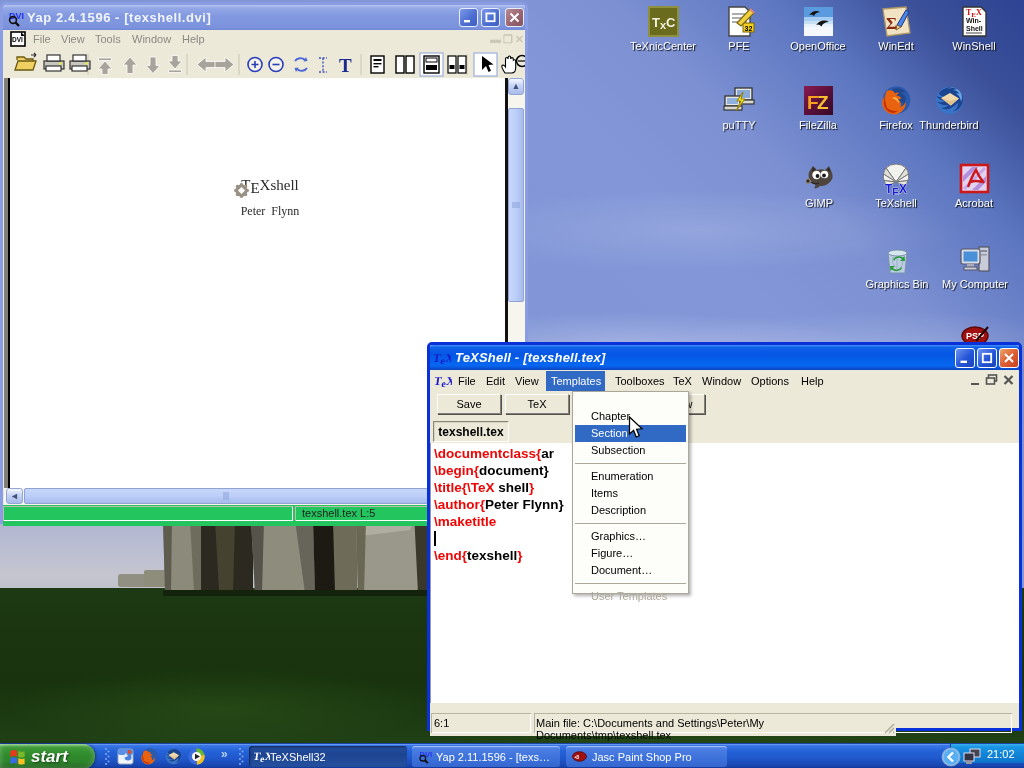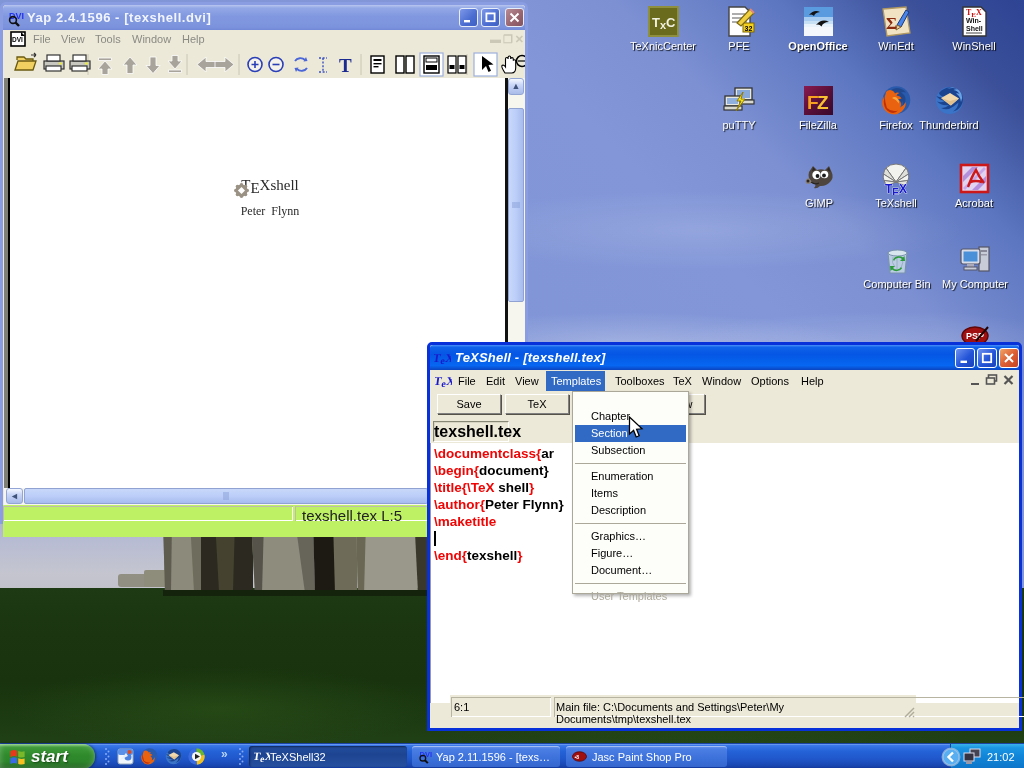--- a/index.html
+++ b/index.html
@@ -41,54 +41,54 @@
   border:3px solid #8a9de2; border-radius:6px 6px 0 0; }
 #yap .titlebar { background:linear-gradient(180deg,#b8c6ef 0%, #93a8e6 12%, #8198e0 45%, #7e96de 75%, #7a90dc 92%, #7088d6 100%); height:25px; border-radius:4px 4px 0 0; color:#f2f5fc; }
 #yap .tbtn { border:1px solid #e8edfa; }
 #yapmenu { position:absolute; left:0; top:25px; width:100%; height:19px; background:#ece9d8; font-size:11px; color:#8a8a84; }
 #yapmenu span.mi { position:absolute; top:3px; }
 #yaptools { position:absolute; left:0; top:44px; width:100%; height:31px; background:#ece9d8; }
 #yapview { position:absolute; left:1px; top:73px; width:504px; height:410px; background:#7f7f76; }
 #yappage { position:absolute; left:4px; top:0; width:500px; height:410px; background:#fff; border-left:2px solid #000; border-right:3px solid #111; }
 #yapvsb { position:absolute; left:505px; top:73px; width:17px; height:410px; background:#f6f5ee; }
 #yaphsb { position:absolute; left:1px; top:483px; width:504px; height:17px; background:#f6f5ee; }
-#yapstatus { position:absolute; left:0; top:500px; width:100%; height:32px; background:#bef264; font-size:15px; color:#222; }
+#yapstatus { position:absolute; left:0; top:500px; width:100%; height:21px; background:#22c55e; font-size:11px; color:#222; }
 
 .sbbtn { position:absolute; background:linear-gradient(180deg,#f6f9ff,#cdd9f7 35%,#bbcaf2 65%,#a9bce8); border:1px solid #93a5d5; border-radius:3px; color:#40537a; font-size:9px; text-align:center; }
 .sbthumb { position:absolute; background:linear-gradient(90deg,#c8d8fa,#bccef8 50%,#a7bcee); border:1px solid #90a2d2; border-radius:2px; }
 .sbthumbh { position:absolute; background:linear-gradient(180deg,#c8d8fa,#bccef8 50%,#a7bcee); border:1px solid #90a2d2; border-radius:2px; }
 
 #texshell { left:427px; top:342px; width:595px; height:389px; background:#ece9d8;
   border:3px solid #0831d9; border-radius:5px 5px 0 0; }
 #texshell .titlebar { background:linear-gradient(180deg,#4a90f8 0%, #0f62ea 9%, #0556e4 38%, #0560ea 62%, #0767f2 82%, #0a44c0 100%); height:25px; border-radius:3px 3px 0 0; }
 #tsmenu { position:absolute; left:0; top:26px; width:589px; height:21px; background:#ece9d8; font-size:11px; color:#000; }
 #tsmenu .mi { position:absolute; top:4px; }
 #tstools { position:absolute; left:0; top:47px; width:589px; height:26px; background:#ece9d8; }
 .tsbtn { position:absolute; top:2px; height:20px; background:#ece9d8; border-top:1px solid #fff; border-left:1px solid #fff; border-right:1px solid #808080; border-bottom:1px solid #808080; box-shadow:1px 1px 0 #55524a; font-size:11px; text-align:center; line-height:18px; }
 #tstabs { position:absolute; left:0; top:73px; width:589px; height:25px; }
-#tstab { position:absolute; left:3px; top:3px; width:76px; height:21px; background:#ece9d8; border-top:1px solid #887; border-left:1px solid #887; border-right:1px solid #fff; border-bottom:1px solid #fff; box-shadow:inset 1px 1px 0 #d8d4c4; font-size:16px; font-weight:bold; text-align:center; line-height:20px; }
+#tstab { position:absolute; left:3px; top:3px; width:76px; height:21px; background:#ece9d8; border-top:1px solid #887; border-left:1px solid #887; border-right:1px solid #fff; border-bottom:1px solid #fff; box-shadow:inset 1px 1px 0 #d8d4c4; font-size:12px; font-weight:bold; text-align:center; line-height:20px; }
 #tsedit { position:absolute; left:0; top:98px; width:589px; height:260px; background:#fff; border-left:1px solid #9a96a8; padding:2px 0 0 3px; font-size:13.5px; font-weight:bold; line-height:17px; white-space:pre; font-family:"Liberation Sans",sans-serif; }
-#tsstatus { position:absolute; left:0; top:350px; width:466px; height:25px; background:#ece9d8; font-size:11px;margin-left:20px; }
+#tsstatus { position:absolute; left:0; top:366px; width:466px; height:25px; background:#ece9d8; font-size:11px; }
 .red { color:#f00404; } .blk { color:#000; }
 
 #tmenu { position:absolute; left:572px; top:391px; width:117px; height:203px; background:#fdfdfa; border:1px solid #aca899; box-shadow:2px 2px 3px rgba(0,0,0,0.3); font-size:11px; color:#000; z-index:50; padding-top:16px; }
 #tmenu .mi { height:17px; line-height:17px; padding-left:18px; }
 #tmenu .sel { background:#316ac5; color:#fff; margin:0 2px; padding-left:16px; }
 #tmenu .sep { height:1px; background:#aca899; margin:4px 2px; }
 #tmenu .gray { color:#aca899; }
 
 #taskbar { position:absolute; left:0; top:743px; width:1024px; height:25px; border-top:1px solid #1c44a4;
   background:linear-gradient(180deg,#7aa5f4 0%, #3a77e8 6%, #2462d8 30%, #2058cc 60%, #1845ae 92%, #12389b 100%); }
 #startbtn { position:absolute; left:0; top:0; width:95px; height:25px; border-radius:0 12px 12px 0;
   background:linear-gradient(180deg,#8fce84 0%, #3c9a37 12%, #2f8a2c 45%, #2d852b 70%, #1e5f1d 100%);
   box-shadow:inset 0 0 6px rgba(255,255,255,0.3), 1px 0 3px rgba(0,0,0,0.4);
   color:#fff; font-size:17px; font-weight:bold; font-style:italic; display:flex; align-items:center; }
 .taskbtn { position:absolute; top:2px; height:21px; border-radius:3px; color:#fff; font-size:11px;
   display:flex; align-items:center; background:linear-gradient(180deg,#6a95ec 0%, #4a7ee4 15%, #3a6ed8 70%, #3566cd 100%); box-shadow:inset 0 1px 0 rgba(255,255,255,0.4); }
-#tray { position:absolute; right:0; top:0; width:74px; height:25px;
+#tray { position:absolute; right:0; top:0; width:74px; height:19px;
   background:linear-gradient(180deg,#3cb2ec 0%, #1a96e4 15%, #1185d8 50%, #0e78cc 90%, #0d70c4 100%);
   border-left:1px solid #0a4a9c; color:#fff; font-size:11px; display:flex; align-items:center;text-align:right; }
 </style>
 </head>
 <body>
 <div id="desk">
   <div id="sky"></div>
   <div id="photosky"></div>
   <div id="grass"></div>
   <svg id="stones" width="436" height="110" viewBox="0 0 436 110">
@@ -398,21 +398,21 @@
         <line x1="9" y1="13" x2="24" y2="13"></line>
         <line x1="9" y1="17" x2="24" y2="17"></line>
       </g>
       <rect x="20" y="18" width="11" height="9" fill="#f4d020" stroke="#806800"></rect>
       <text x="21.5" y="26" font-size="7" font-weight="bold" fill="#000" font-family="Liberation Sans">32</text>
       <path d="M14 18 L27 4 L31 8 L18 21 Z" fill="#f0d040" stroke="#7a6810" stroke-width="1.2"></path>
       <path d="M27 4 L31 8" stroke="#d88" stroke-width="2"></path>
     </svg>
   <div class="lbl">PFE</div>
 </div>
-<div class="dicon" style="left:780px; top:5px;font-weight:bold;">
+<div class="dicon" style="left:780px; top:5px;">
   <svg width="33" height="33" viewBox="0 0 33 33">
       <rect x="2" y="2" width="29" height="29" fill="#f4f8fc"></rect>
       <rect x="2" y="2" width="29" height="10" fill="#5a9ade"></rect>
       <rect x="2" y="12" width="29" height="4" fill="#a8cdf0"></rect>
       <rect x="2" y="16" width="29" height="3" fill="#c8e0f4"></rect>
       <rect x="2" y="19" width="29" height="3" fill="#e8f2fa"></rect>
       <path d="M7 10 q5 -6 11 -3 q-5 0.5 -6 4 q-2 -2.5 -5 -1 Z" fill="#111"></path>
       <path d="M14 20 q6 -7 13 -3 q-6 0 -7.5 4.5 q-2.5 -3 -5.5 -1.5 Z" fill="#111"></path>
     </svg>
   <div class="lbl">OpenOffice</div>
@@ -528,21 +528,21 @@
   <div class="lbl">Acrobat</div>
 </div>
 <div class="dicon" style="left:859px; top:243px;">
   <svg width="33" height="33" viewBox="0 0 33 33">
       <path d="M7 10 L26 10 L24 30 L9 30 Z" fill="#c2d4e4" stroke="#7a94ac" stroke-width="1.2" opacity="0.9"></path>
       <ellipse cx="16.5" cy="10" rx="9.5" ry="3" fill="#d8e6f0" stroke="#7a94ac"></ellipse>
       <path d="M12 14 q-2 6 2 10 M16 14 v12 M21 14 q2 6 -1 11" stroke="#9ab0c4" fill="none"></path>
       <path d="M13 18 a5 5 0 0 1 8 -2 l-2 2 l5 0 l-0.5 -5 l-1.5 1.5 a7 7 0 0 0 -10 2 Z" fill="#2a9a3a"></path>
       <path d="M20 24 a5 5 0 0 1 -8 1 l2 -2 l-5 0 l0.5 5 l1.5 -1.5 a7 7 0 0 0 10 -1 Z" fill="#2a9a3a"></path>
     </svg>
-  <div class="lbl">Computer Bin</div>
+  <div class="lbl">Graphics Bin</div>
 </div>
 <div class="dicon" style="left:937px; top:243px;">
   <svg width="33" height="33" viewBox="0 0 33 33">
       <rect x="20" y="4" width="10" height="24" fill="#c8ccd8" stroke="#556" stroke-width="1.2"></rect>
       <rect x="22" y="7" width="6" height="2" fill="#889"></rect>
       <rect x="22" y="11" width="6" height="1.5" fill="#99a"></rect>
       <rect x="2" y="6" width="19" height="15" rx="2" fill="#d8dce8" stroke="#556" stroke-width="1.2"></rect>
       <rect x="4.5" y="8.5" width="14" height="10" fill="#4a90d8"></rect>
       <rect x="8" y="21" width="7" height="3" fill="#aab"></rect>
       <rect x="5" y="24" width="13" height="3" fill="#c8ccd8" stroke="#556" stroke-width="1"></rect>

